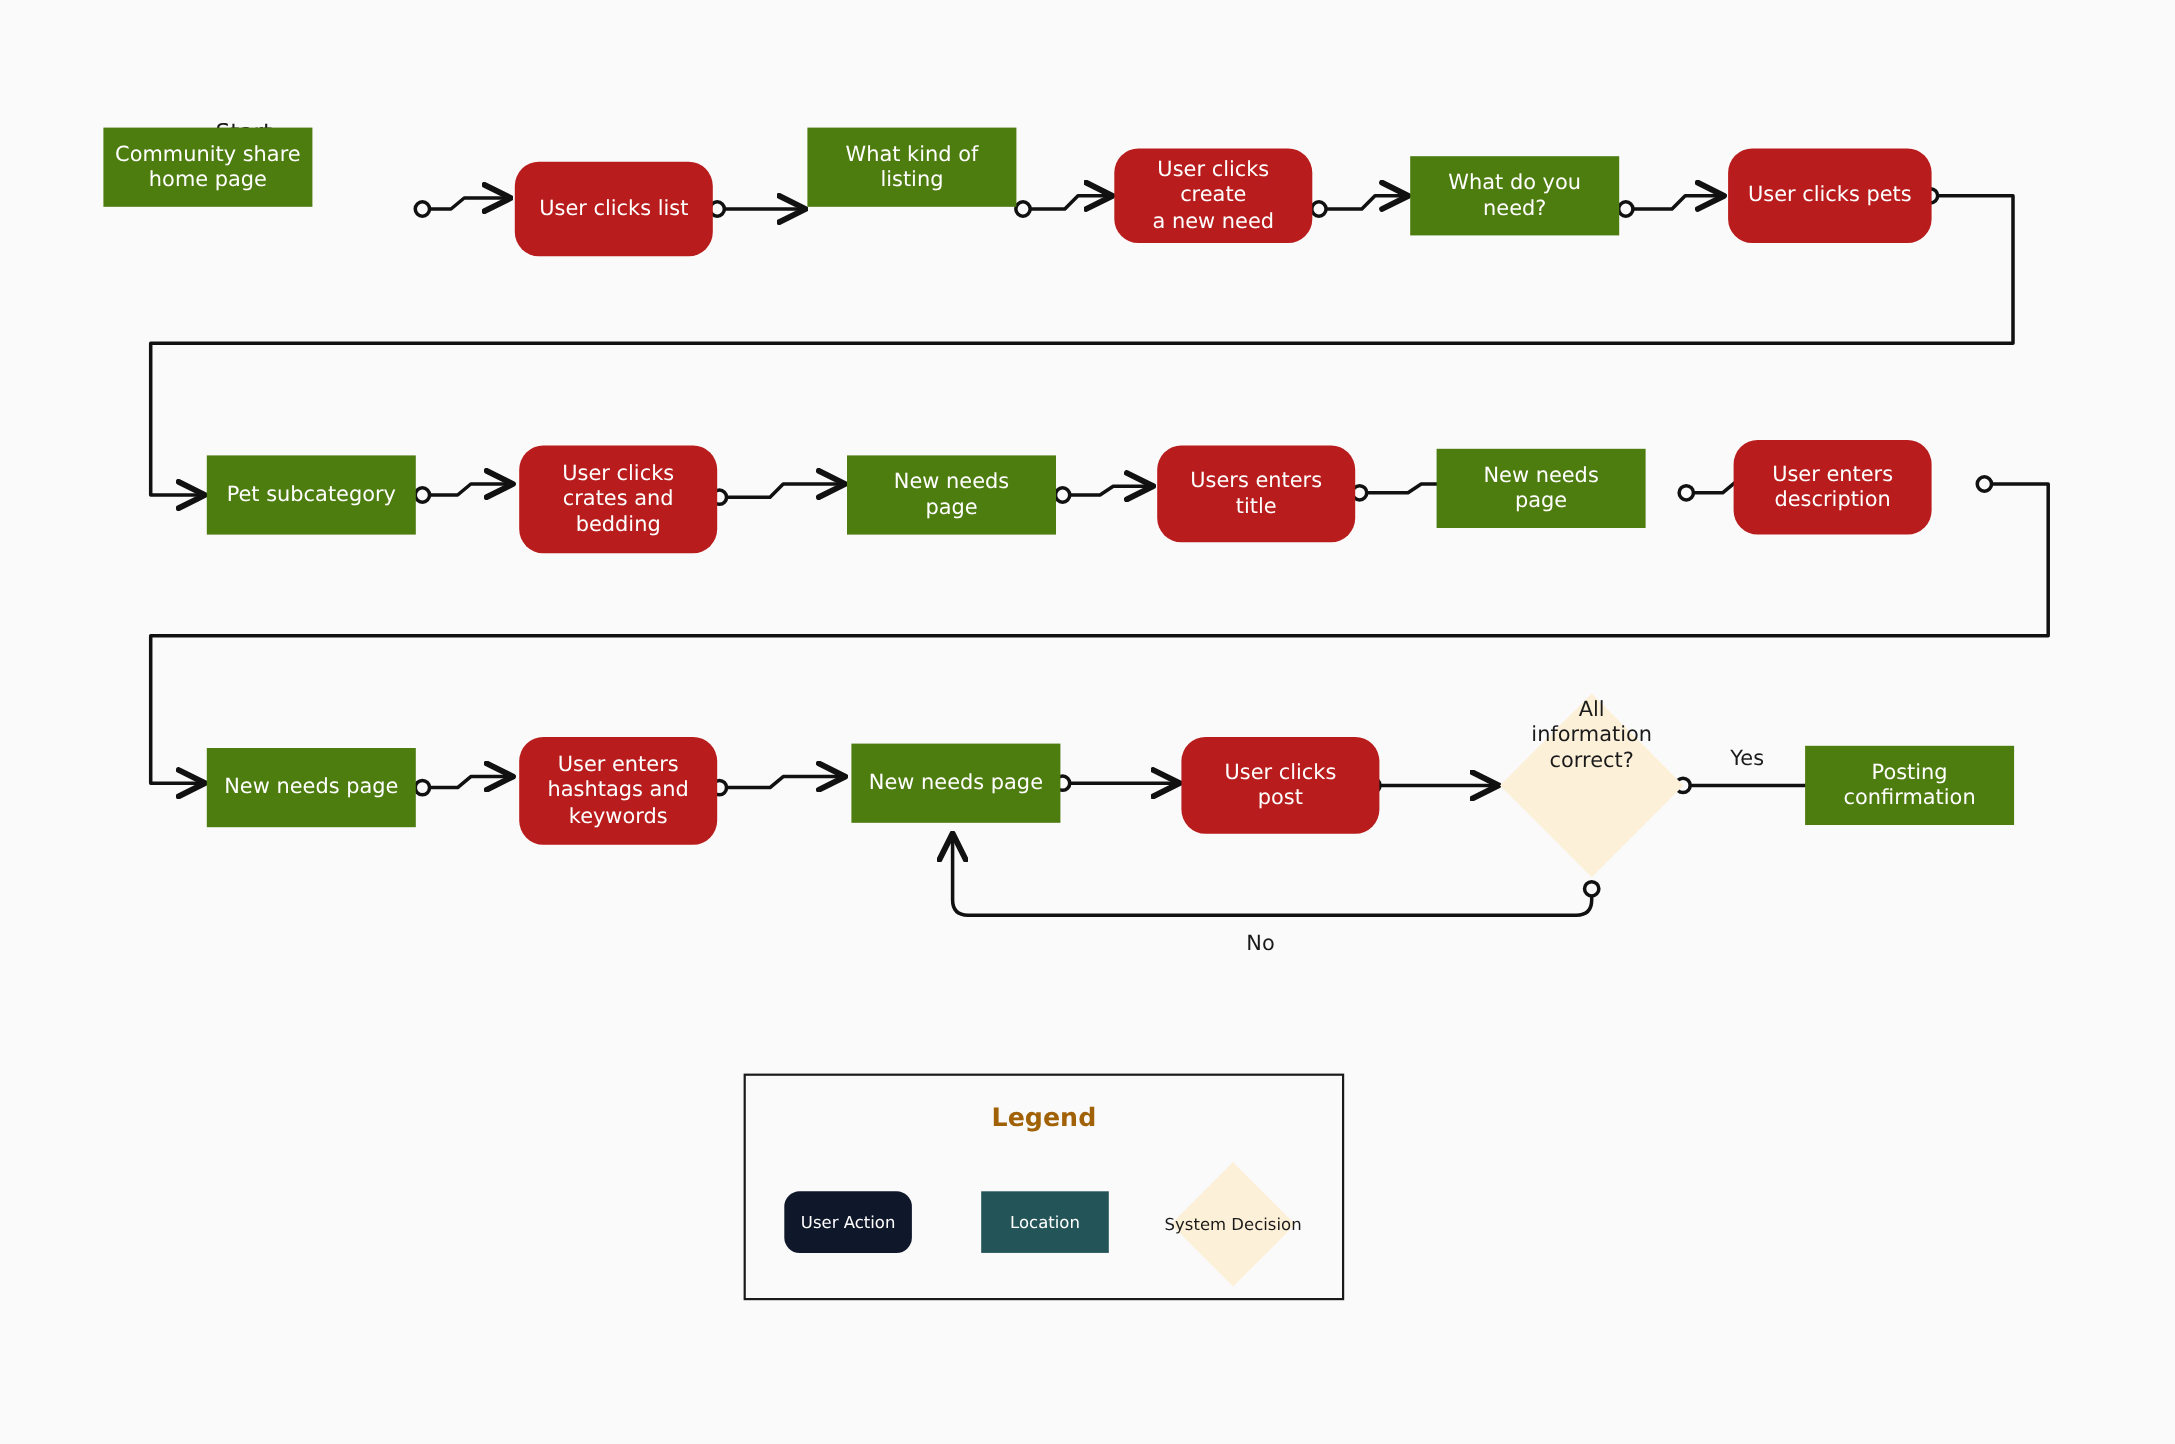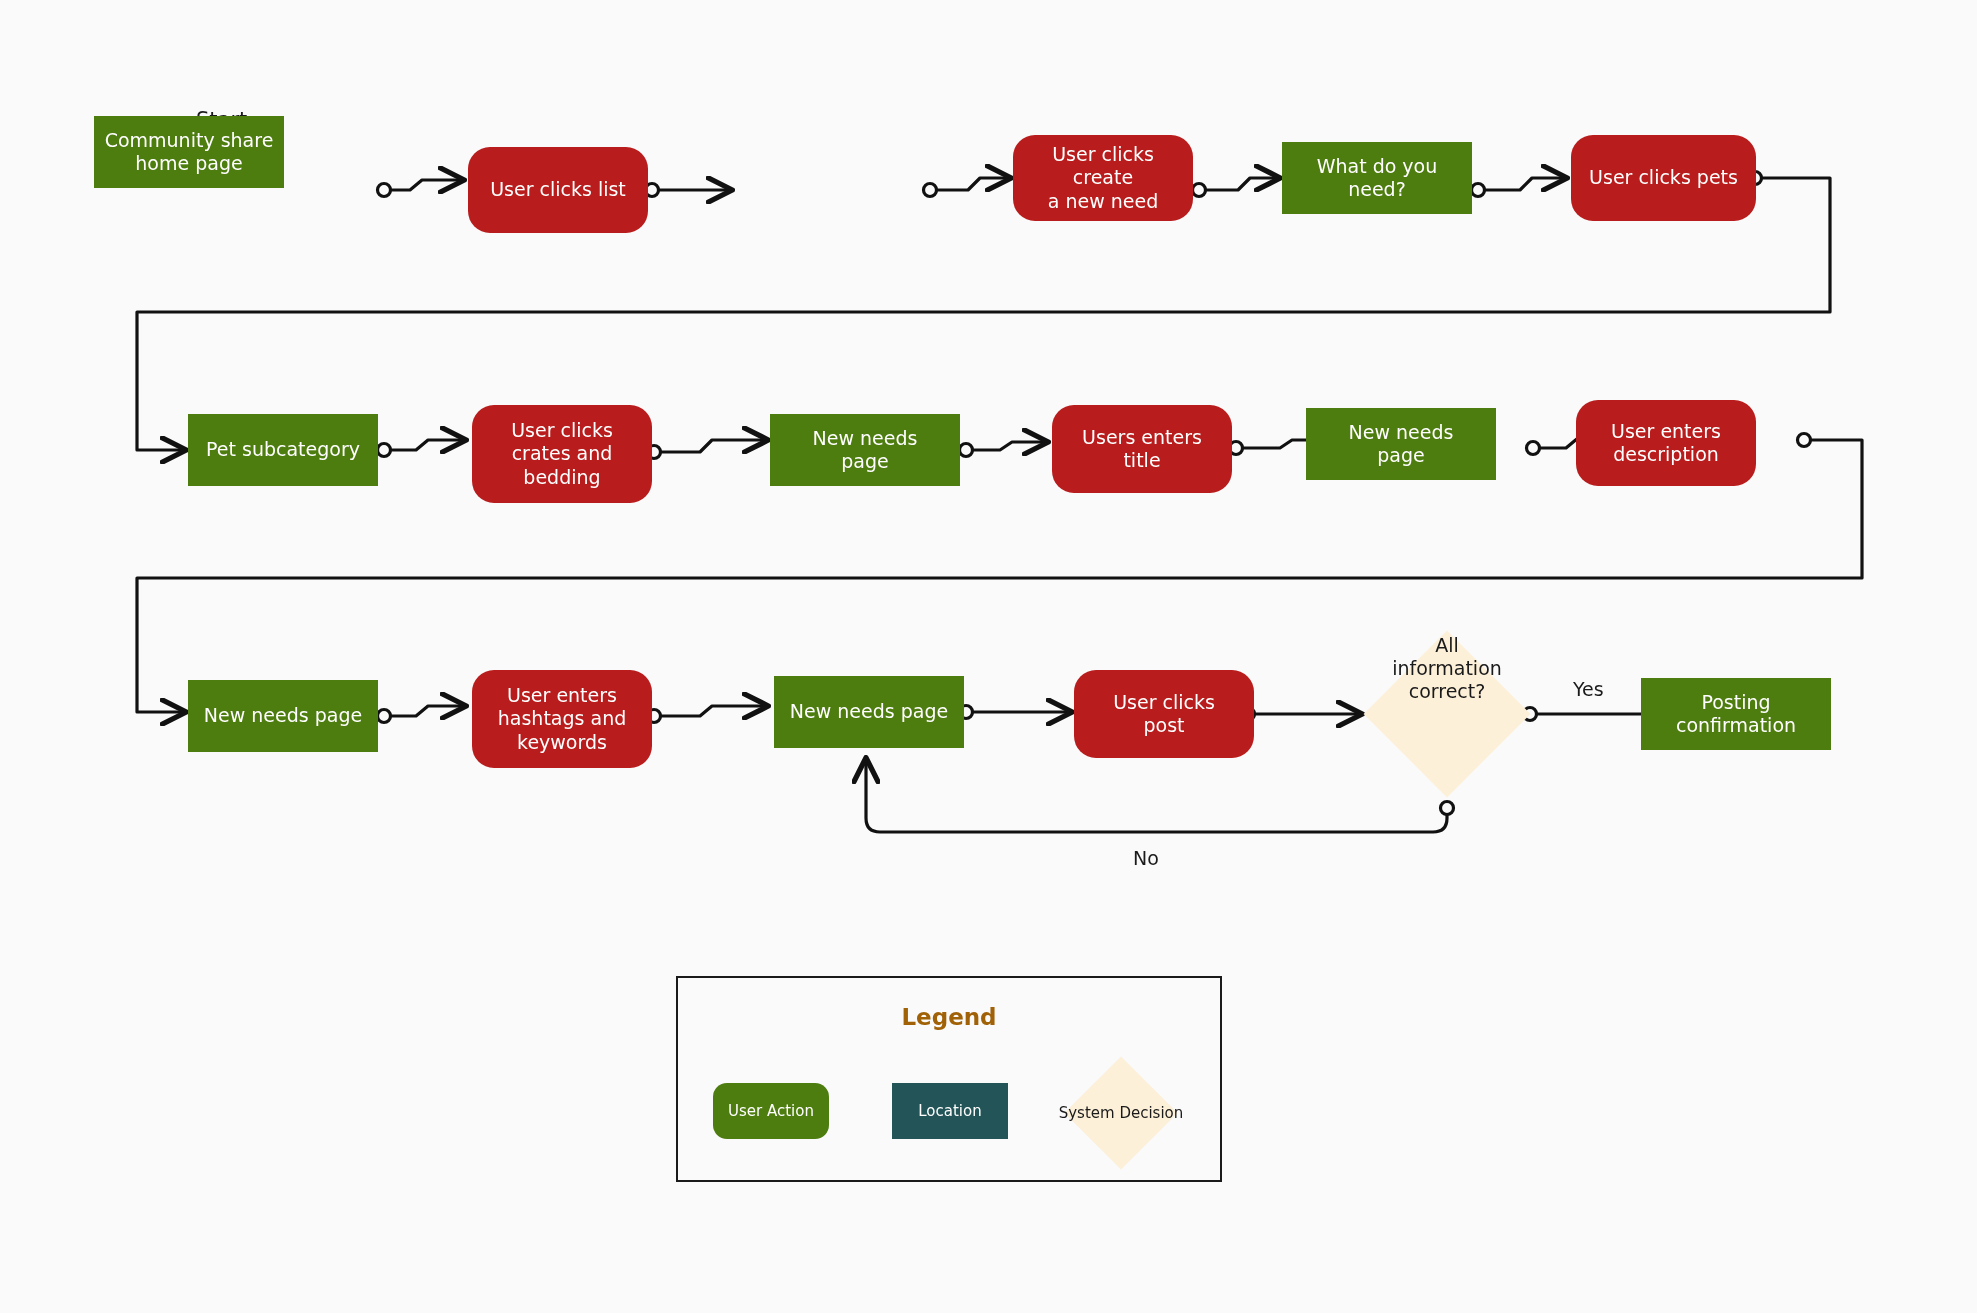--- a/index.html
+++ b/index.html
@@ -100,21 +100,21 @@
   .legend-item {
     position: absolute;
     display: flex;
     align-items: center;
     justify-content: center;
     text-align: center;
     font-size: 15px;
     color: #ffffff;
     line-height: 1.2;
   }
-  .legend-item.action { background:#4d7c0f; border-radius: 14px; }
+  .legend-item.action { background:#0f172a; border-radius: 14px; }
   .legend-item.location { background:#235457; }
   .legend-decision {
     position: absolute;
     display: flex;
     align-items: center;
     justify-content: center;
     text-align: center;
     font-size: 15px;
     color: #1a1a1a;
     line-height: 1.2;
@@ -189,20 +189,24 @@
 
   <div class="free-label" style="left:196px; top:108px; font-size:21px;">Start</div>
 
   <div class="node location" style="left:94px; top:116px; width:190px; height:72px; font-size:19px;">
     <span class="node-label">Community share
 home page</span>
   </div>
   <div class="node action" style="left:468px; top:147px; width:180px; height:86px; font-size:19px;">
     <span class="node-label">User clicks list</span>
   </div>
+  <div class="node location" style="left:734px; top:116px; width:190px; height:72px; font-size:19px;">
+    <span class="node-label">What kind of
+listing</span>
+  </div>
   <div class="node action" style="left:1013px; top:135px; width:180px; height:86px; font-size:19px;">
     <span class="node-label">User clicks create
 a new need</span>
   </div>
   <div class="node location" style="left:1282px; top:142px; width:190px; height:72px; font-size:19px;">
     <span class="node-label">What do you
 need?</span>
   </div>
   <div class="node action" style="left:1571px; top:135px; width:185px; height:86px; font-size:19px;">
     <span class="node-label">User clicks pets</span>

